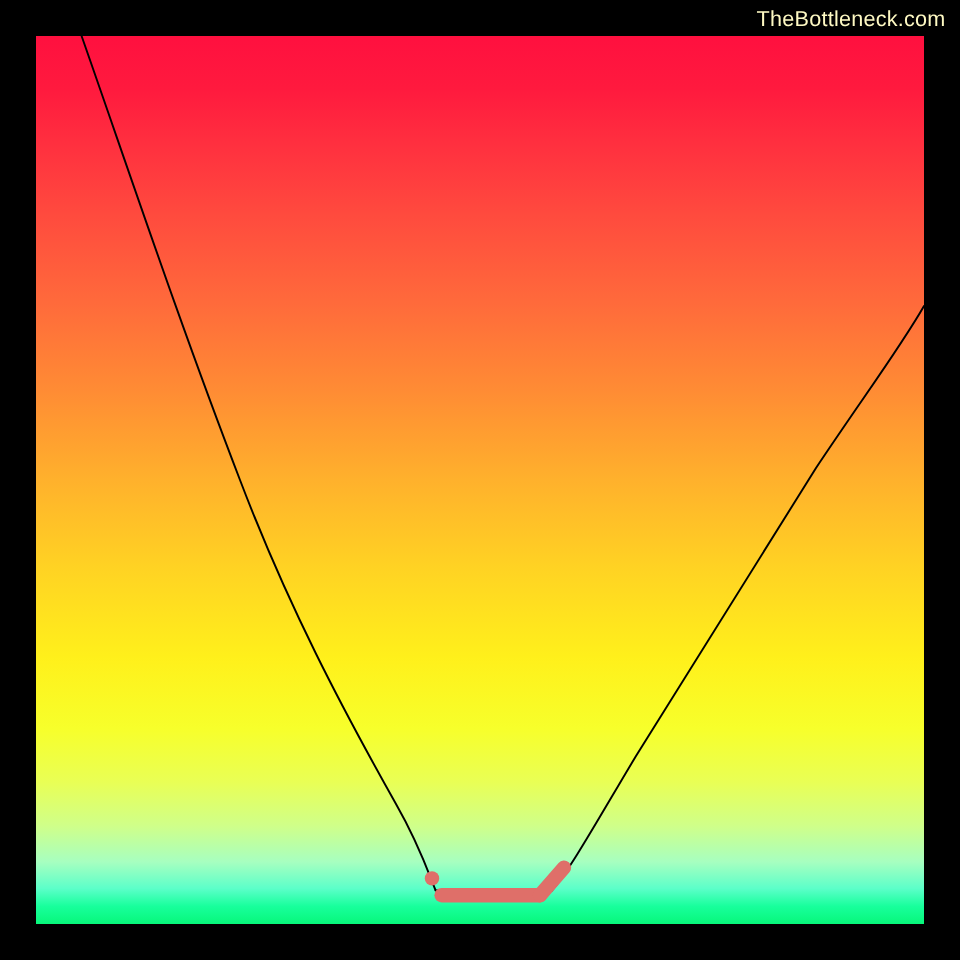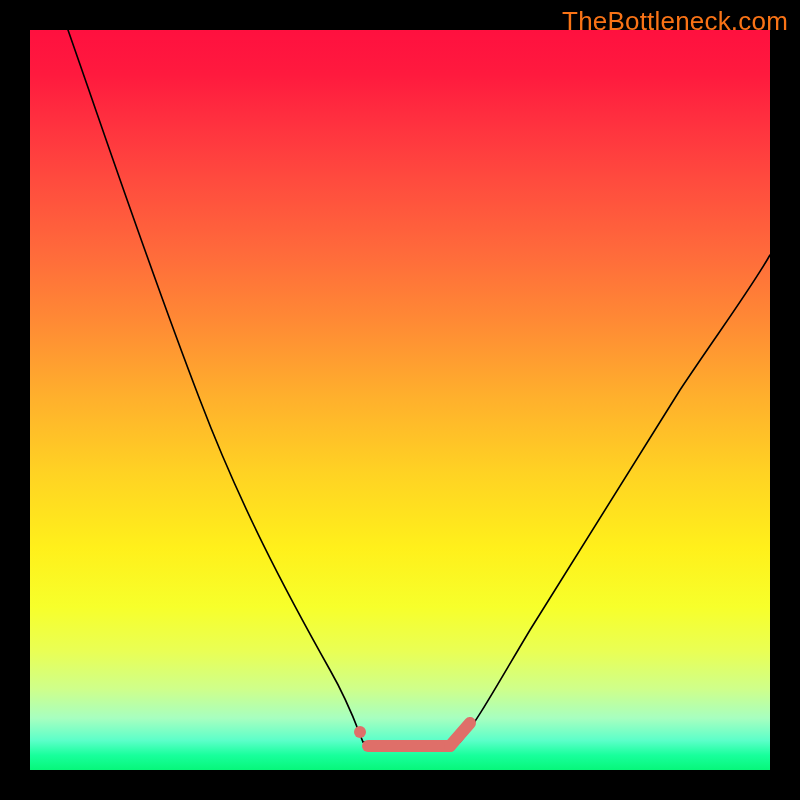--- a/index.html
+++ b/index.html
@@ -8,22 +8,22 @@
     position: relative;
     width: 800px;
     height: 800px;
     background: #000;
   }
   .watermark {
     position: absolute;
     top: 6px;
     right: 12px;
     font-family: Arial, Helvetica, sans-serif;
-    font-size: 26px;
-    color: #f97316;
+    font-size: 18px;
+    color: #fef9c3;
     letter-spacing: 0.2px;
   }
   .plot-area {
     position: absolute;
     left: 30px;
     top: 30px;
     width: 740px;
     height: 740px;
     background: linear-gradient(to bottom,
       #ff103f 0%,

